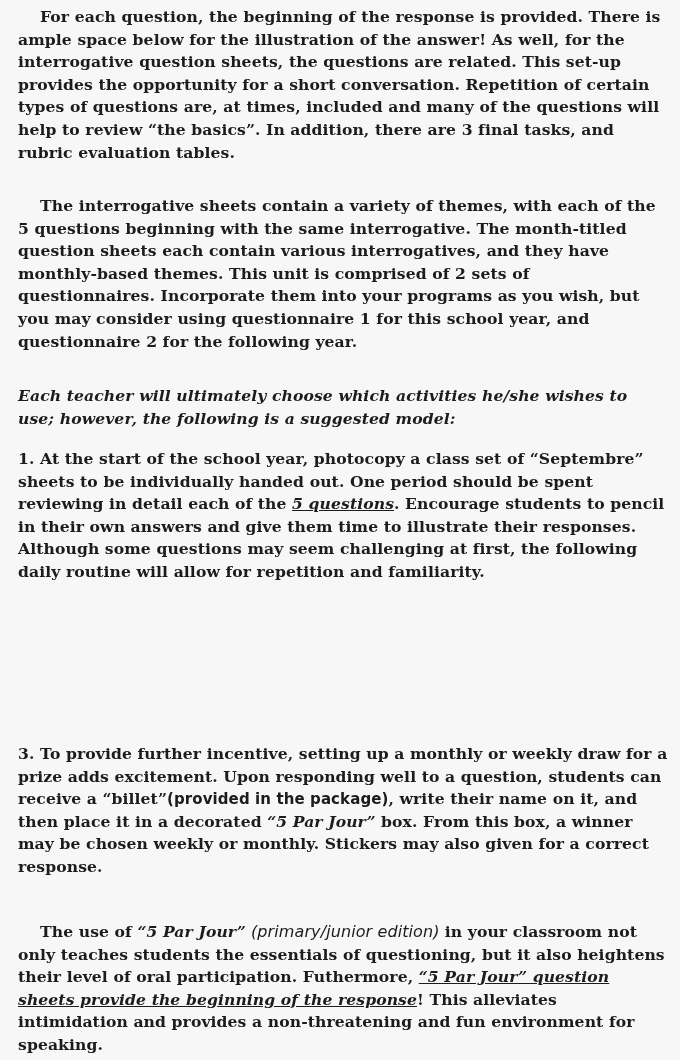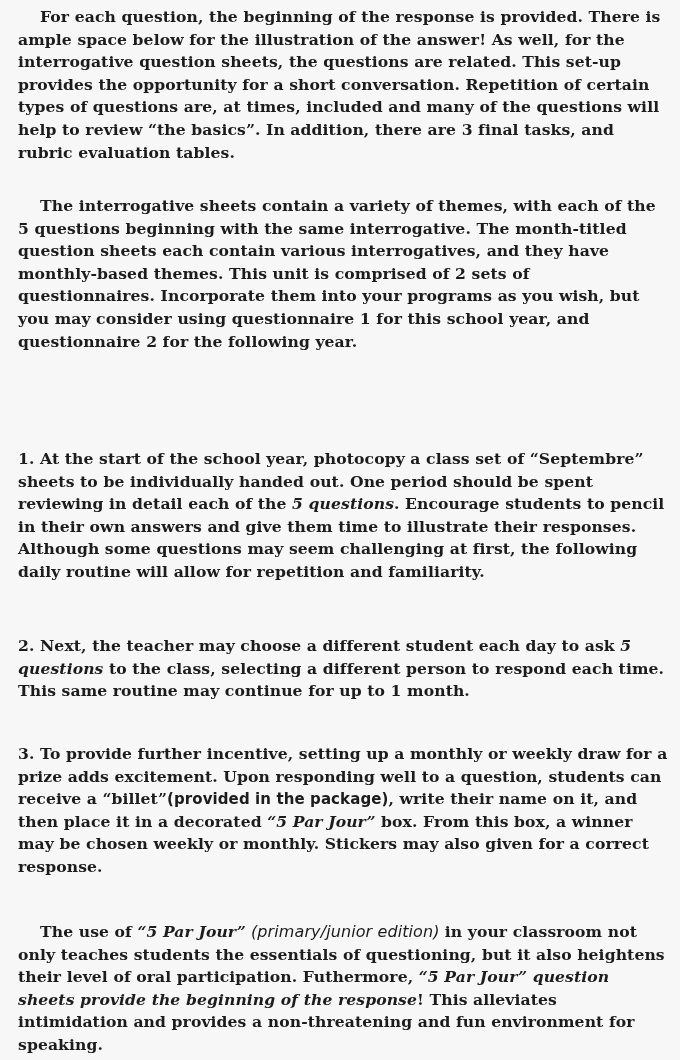--- a/index.html
+++ b/index.html
@@ -11,35 +11,35 @@
     font-weight: bold;
   }
   .page { position: relative; width: 544px; height: 1060px; }
   .para {
     position: absolute; left: 18px; width: 650px;
     font-size: 15.6px; line-height: 22.6px; letter-spacing: 0.1px;
     margin: 0;
   }
   .indent { text-indent: 22px; }
   .ital { font-style: italic; }
-  .u { }
+  .u { text-decoration: underline; }
   .hand { font-family: "DejaVu Sans", "Liberation Sans", sans-serif; font-weight: bold; font-size: 15px; }
   .handi { font-family: "DejaVu Sans", "Liberation Sans", sans-serif; font-weight: normal; font-style: italic; font-size: 16px; }
 </style>
 </head>
 <body>
 
 <div class="page">
 
   <p class="para indent" style="top:6px;">For each question, the beginning of the response is provided.  There  is ample space below for the illustration of the answer!  As well, for the interrogative question sheets, the questions are related.  This set-up  provides the opportunity for a short conversation.  Repetition of  certain types of questions are, at times, included and many of the questions will help to review “the basics”.  In addition, there are 3 final tasks, and rubric evaluation tables.</p>
 
   <p class="para indent" style="top:195px;">The interrogative  sheets contain a variety of themes, with each of the 5 questions beginning with the same interrogative.  The month-titled question sheets each contain various interrogatives, and they have monthly-based themes.  This unit is comprised of 2 sets of questionnaires.  Incorporate them into your programs as you wish, but you may consider using questionnaire 1 for this school year, and questionnaire 2 for the following year.</p>
 
+  <p class="para ital" style="top:385px;">Each teacher will ultimately choose which activities he/she wishes to use; however, the following is a suggested model:</p>
 
   <p class="para" style="top:448px;"><span>1.  At the start of the school year, photocopy a class set of “Septembre” sheets to be individually handed out. One period  should  be spent reviewing in detail each of the </span><span class="ital u">5 questions</span><span>.   Encourage students to pencil in their own answers and give them time to illustrate their responses. Although some questions may seem challenging at first, the following daily routine will allow for  repetition and familiarity.</span></p>
 
-  <p class="para" style="top:635px;"><span>2.  Next, the teacher may choose a different student each day to ask </span><span class="ital u">5 questions </span><span> to the class, selecting a different person to respond each time.  This same routine may continue for up to 1 month.</span></p>
 
   <p class="para" style="top:743px;"><span>3. To provide further incentive, setting up a monthly or weekly draw for a prize adds excitement.  Upon responding well to a question, students can receive a “billet”</span><span class="hand">(provided in the package)</span><span>, write their name on it, and then place it in a decorated </span><span class="ital">“5 Par Jour”</span><span> box.  From this box, a winner may be chosen weekly or monthly.  Stickers may also given for a correct response.</span></p>
 
   <p class="para indent" style="top:921px;"><span>The use of </span><span class="ital">“5 Par Jour”</span><span class="handi"> (primary/junior edition) </span><span>in your classroom not only teaches students the essentials of questioning, but it also heightens their level of oral participation.  Futhermore, </span><span class="ital u">“5 Par Jour” question sheets provide the beginning of the response</span><span>! This alleviates intimidation and provides a non-threatening and fun environment for speaking.</span></p>
 
 </div>
 
 </body></html>

